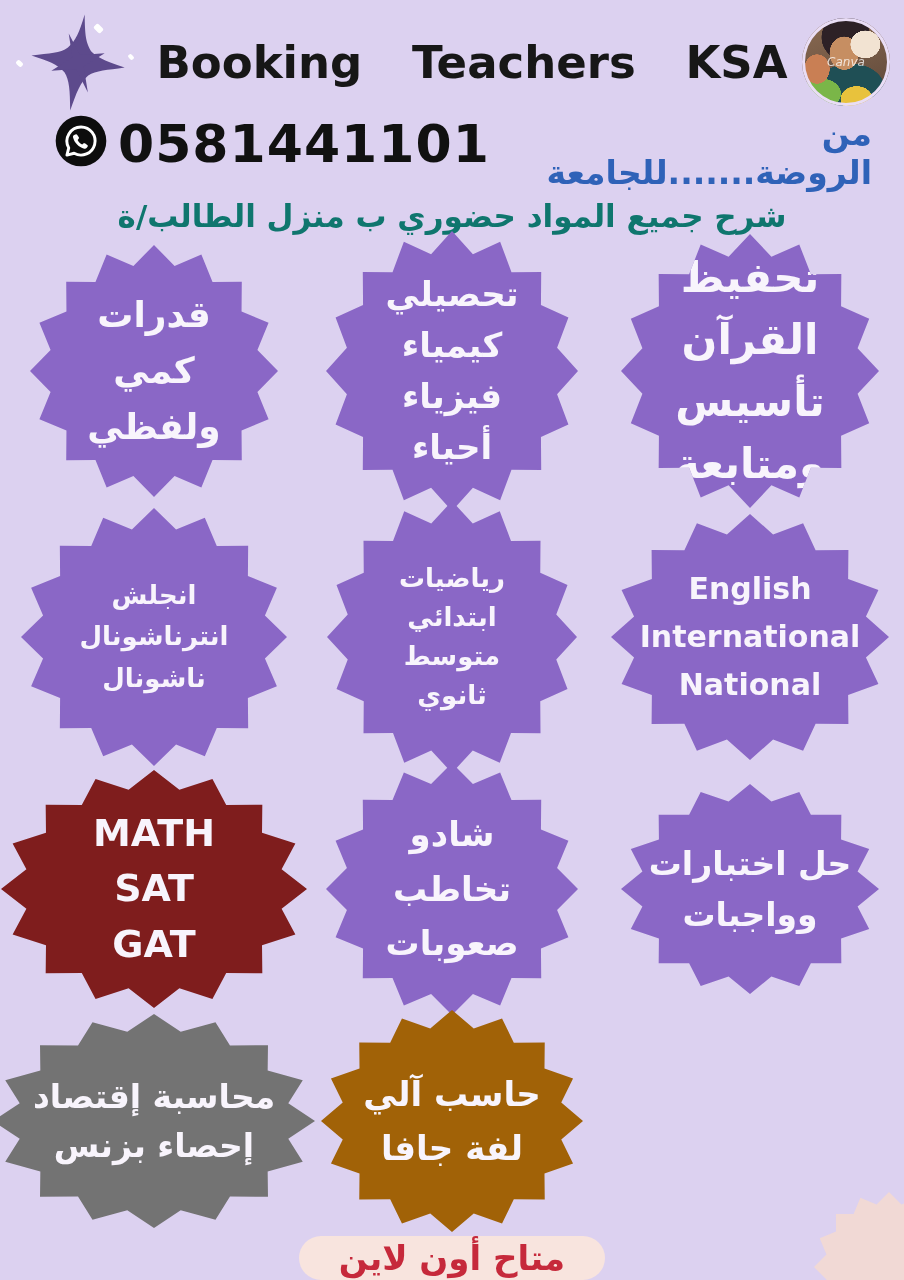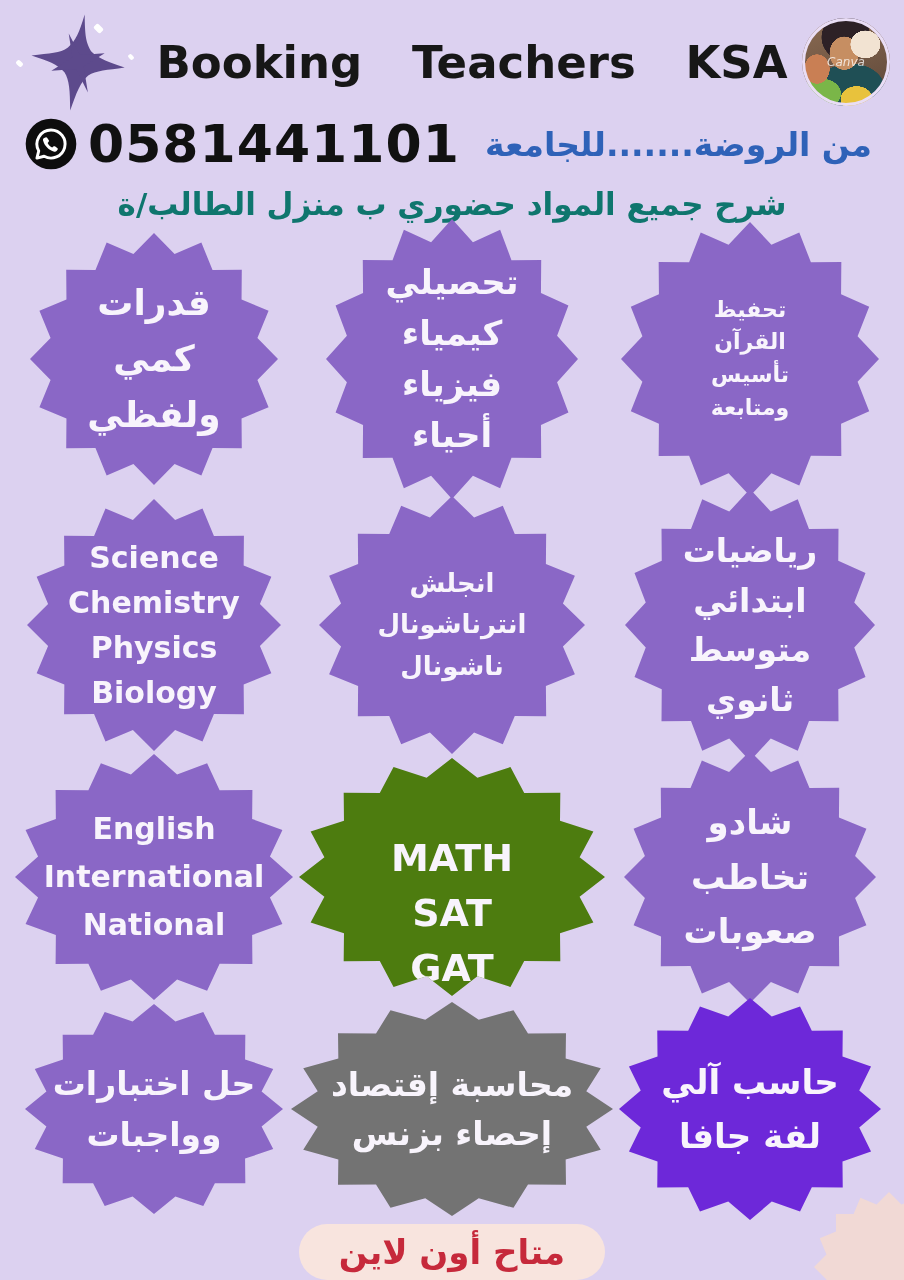--- a/index.html
+++ b/index.html
@@ -34,21 +34,21 @@
       radial-gradient(34% 26% at 22% 86%,#7ab648 0 65%,transparent 66%),
       radial-gradient(30% 24% at 62% 92%,#e8c23c 0 60%,transparent 61%),
       radial-gradient(55% 40% at 55% 80%,#1f4f55 0 70%,transparent 71%),
       linear-gradient(160deg,#8b6b52,#5c4638);
     position:relative;box-shadow:0 0 0 3px #e9ddf5 inset;
     display:flex;align-items:center;justify-content:center;
   }
   .avatar .watermark{color:rgba(255,255,255,.75);font-style:italic;font-size:12px;}
 
   
-  .contact-row{display:flex;align-items:center;height:72px;padding:0 26px 0 24px;}
+  .contact-row{display:flex;align-items:flex-start;height:72px;padding:0 26px 0 54px;}
   .wa-icon{width:54px;height:54px;flex:0 0 auto;}
   .phone{font-size:52px;font-weight:800;color:#111;letter-spacing:1px;margin-left:10px;}
   .tagline{margin-left:auto;font-size:33px;font-weight:700;color:#2f62b8;direction:rtl;padding-right:6px;}
 
   
   .subtitle{
     text-align:center;direction:rtl;
     font-size:31px;font-weight:700;color:#0f766e;
     margin-top:12px;height:46px;
   }
@@ -65,30 +65,30 @@
     background:#8a67c6;
     display:flex;align-items:center;justify-content:center;
   }
   .badge-text{
     white-space:pre-line;text-align:center;color:#f8f4fc;font-weight:700;
   }
   .badge.ar .badge-text{direction:rtl;}
   
   .b1{width:248px;height:252px;}  .b1 .badge-text{font-size:36px;line-height:1.55;}
   .b2{width:252px;height:280px;}  .b2 .badge-text{font-size:34px;line-height:1.5;}
-  .b3{width:258px;height:274px;}  .b3 .badge-text{font-size:22px;line-height:1.48;}
+  .b3{width:258px;height:274px;}  .b3 .badge-text{font-size:42px;line-height:1.48;}
   .b4{width:254px;height:252px;}  .b4 .badge-text{font-size:30px;line-height:1.5;}
   .b5{width:266px;height:258px;}  .b5 .badge-text{font-size:26px;line-height:1.6;}
-  .b6{width:250px;height:272px;}  .b6 .badge-text{font-size:33px;line-height:1.5;}
+  .b6{width:250px;height:272px;}  .b6 .badge-text{font-size:26px;line-height:1.5;}
   .b7{width:278px;height:246px;}  .b7 .badge-text{font-size:30px;line-height:1.6;}
-  .b8{width:306px;height:238px;background:#4d7c0f;align-items:flex-end;}  .b8 .badge-text{font-size:38px;line-height:1.45;}
+  .b8{width:306px;height:238px;background:#7f1d1d;}  .b8 .badge-text{font-size:38px;line-height:1.45;}
   .b9{width:252px;height:252px;}  .b9 .badge-text{font-size:34px;line-height:1.6;}
   .b10{width:258px;height:210px;} .b10 .badge-text{font-size:33px;line-height:1.55;}
   .b11{width:322px;height:214px;background:#737373;} .b11 .badge-text{font-size:33px;line-height:1.5;}
-  .b12{width:262px;height:222px;background:#6d28d9;} .b12 .badge-text{font-size:34px;line-height:1.6;}
+  .b12{width:262px;height:222px;background:#a16207;} .b12 .badge-text{font-size:34px;line-height:1.6;}
 
   
   .pill{
     width:306px;height:76px;margin:6px auto 0 auto;
     background:#f8e4de;border-radius:40px;
     display:flex;align-items:center;justify-content:center;
   }
   .pill span{color:#c6293b;font-weight:800;font-size:34px;direction:rtl;}
 
   
@@ -142,26 +142,20 @@
 كيمياء
 فيزياء
 أحياء</div>
       </div>
     <div class="badge b3 ar" dir="rtl">
         <div class="badge-text">تحفيظ
 القرآن
 تأسيس
 ومتابعة</div>
       </div>
-    <div class="badge b4 en">
-        <div class="badge-text">Science
-Chemistry
-Physics
-Biology</div>
-      </div>
     <div class="badge b5 ar" dir="rtl">
         <div class="badge-text">انجلش
 انترناشونال
 ناشونال</div>
       </div>
     <div class="badge b6 ar" dir="rtl">
         <div class="badge-text">رياضيات
 ابتدائي
 متوسط
 ثانوي</div>

